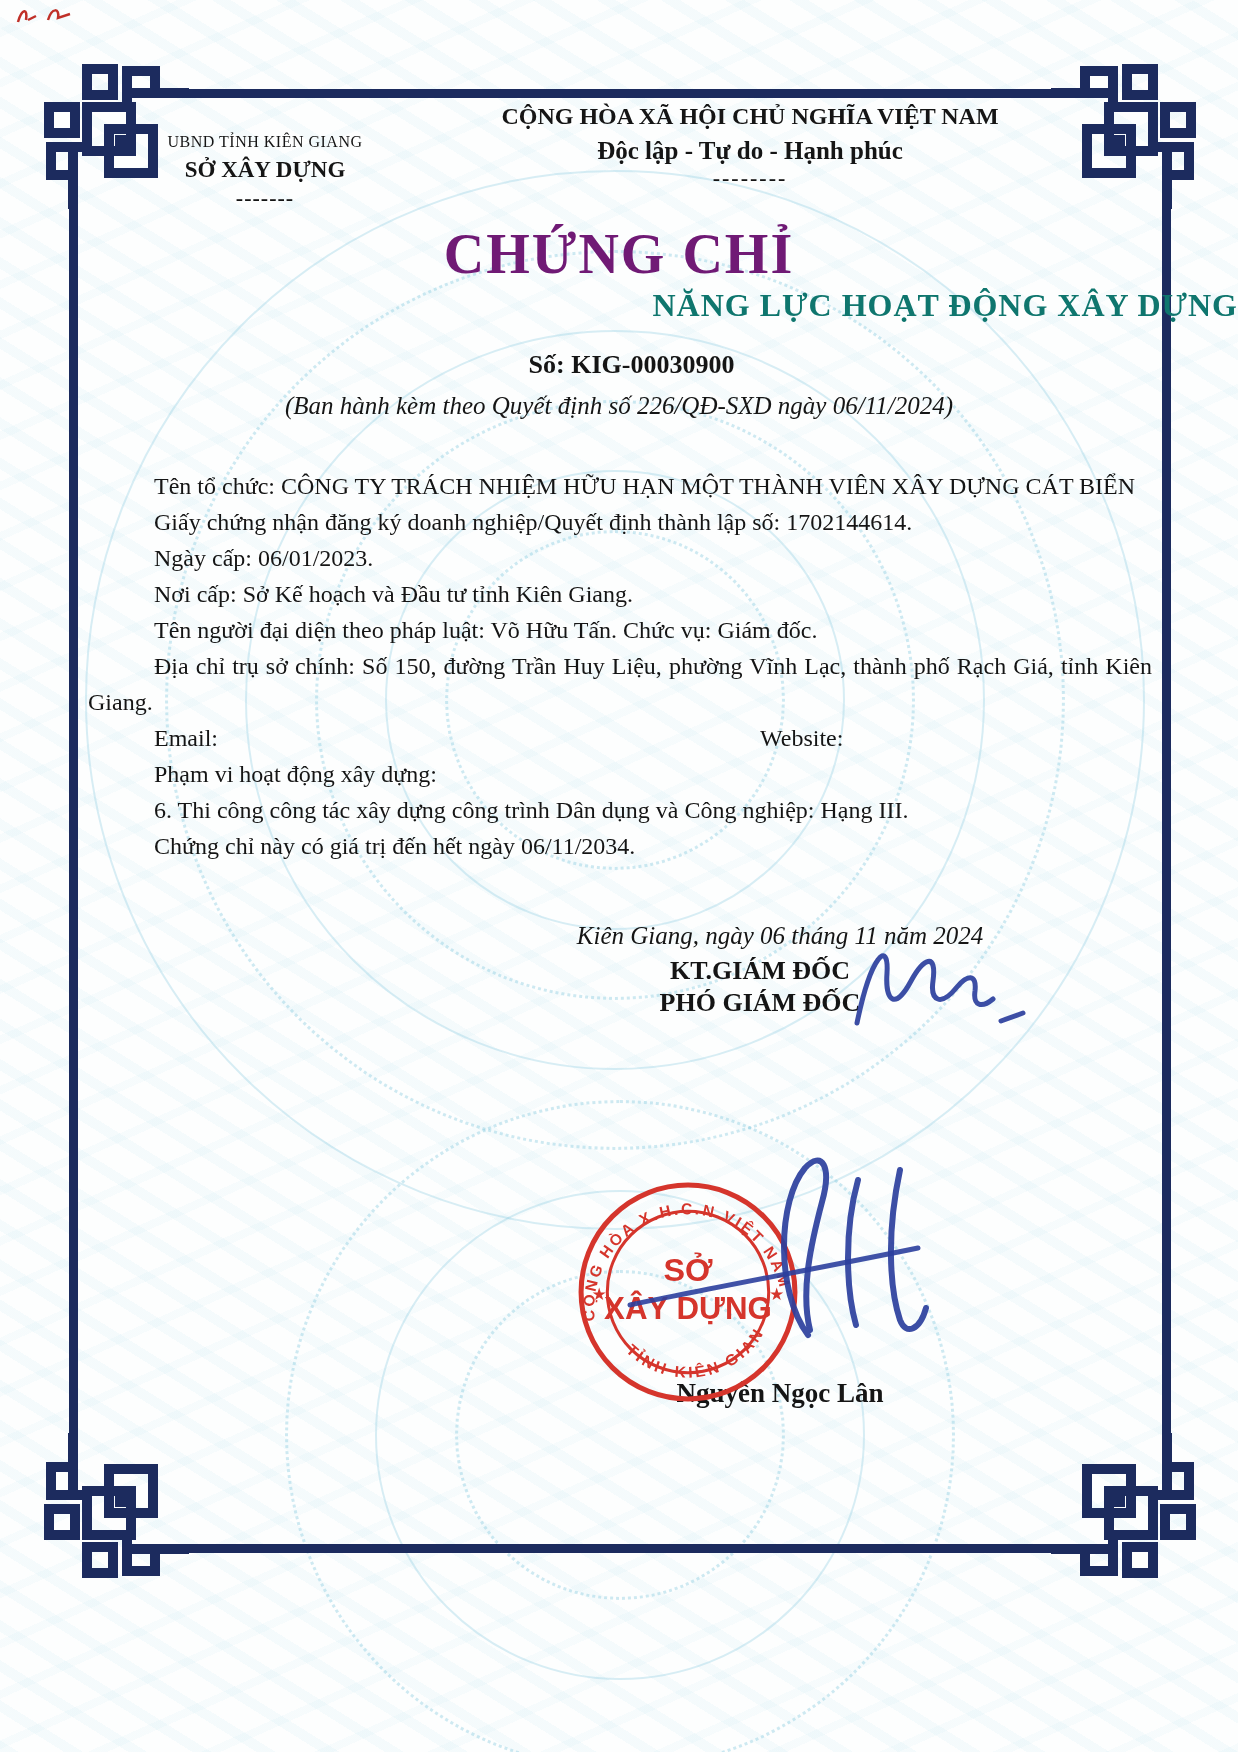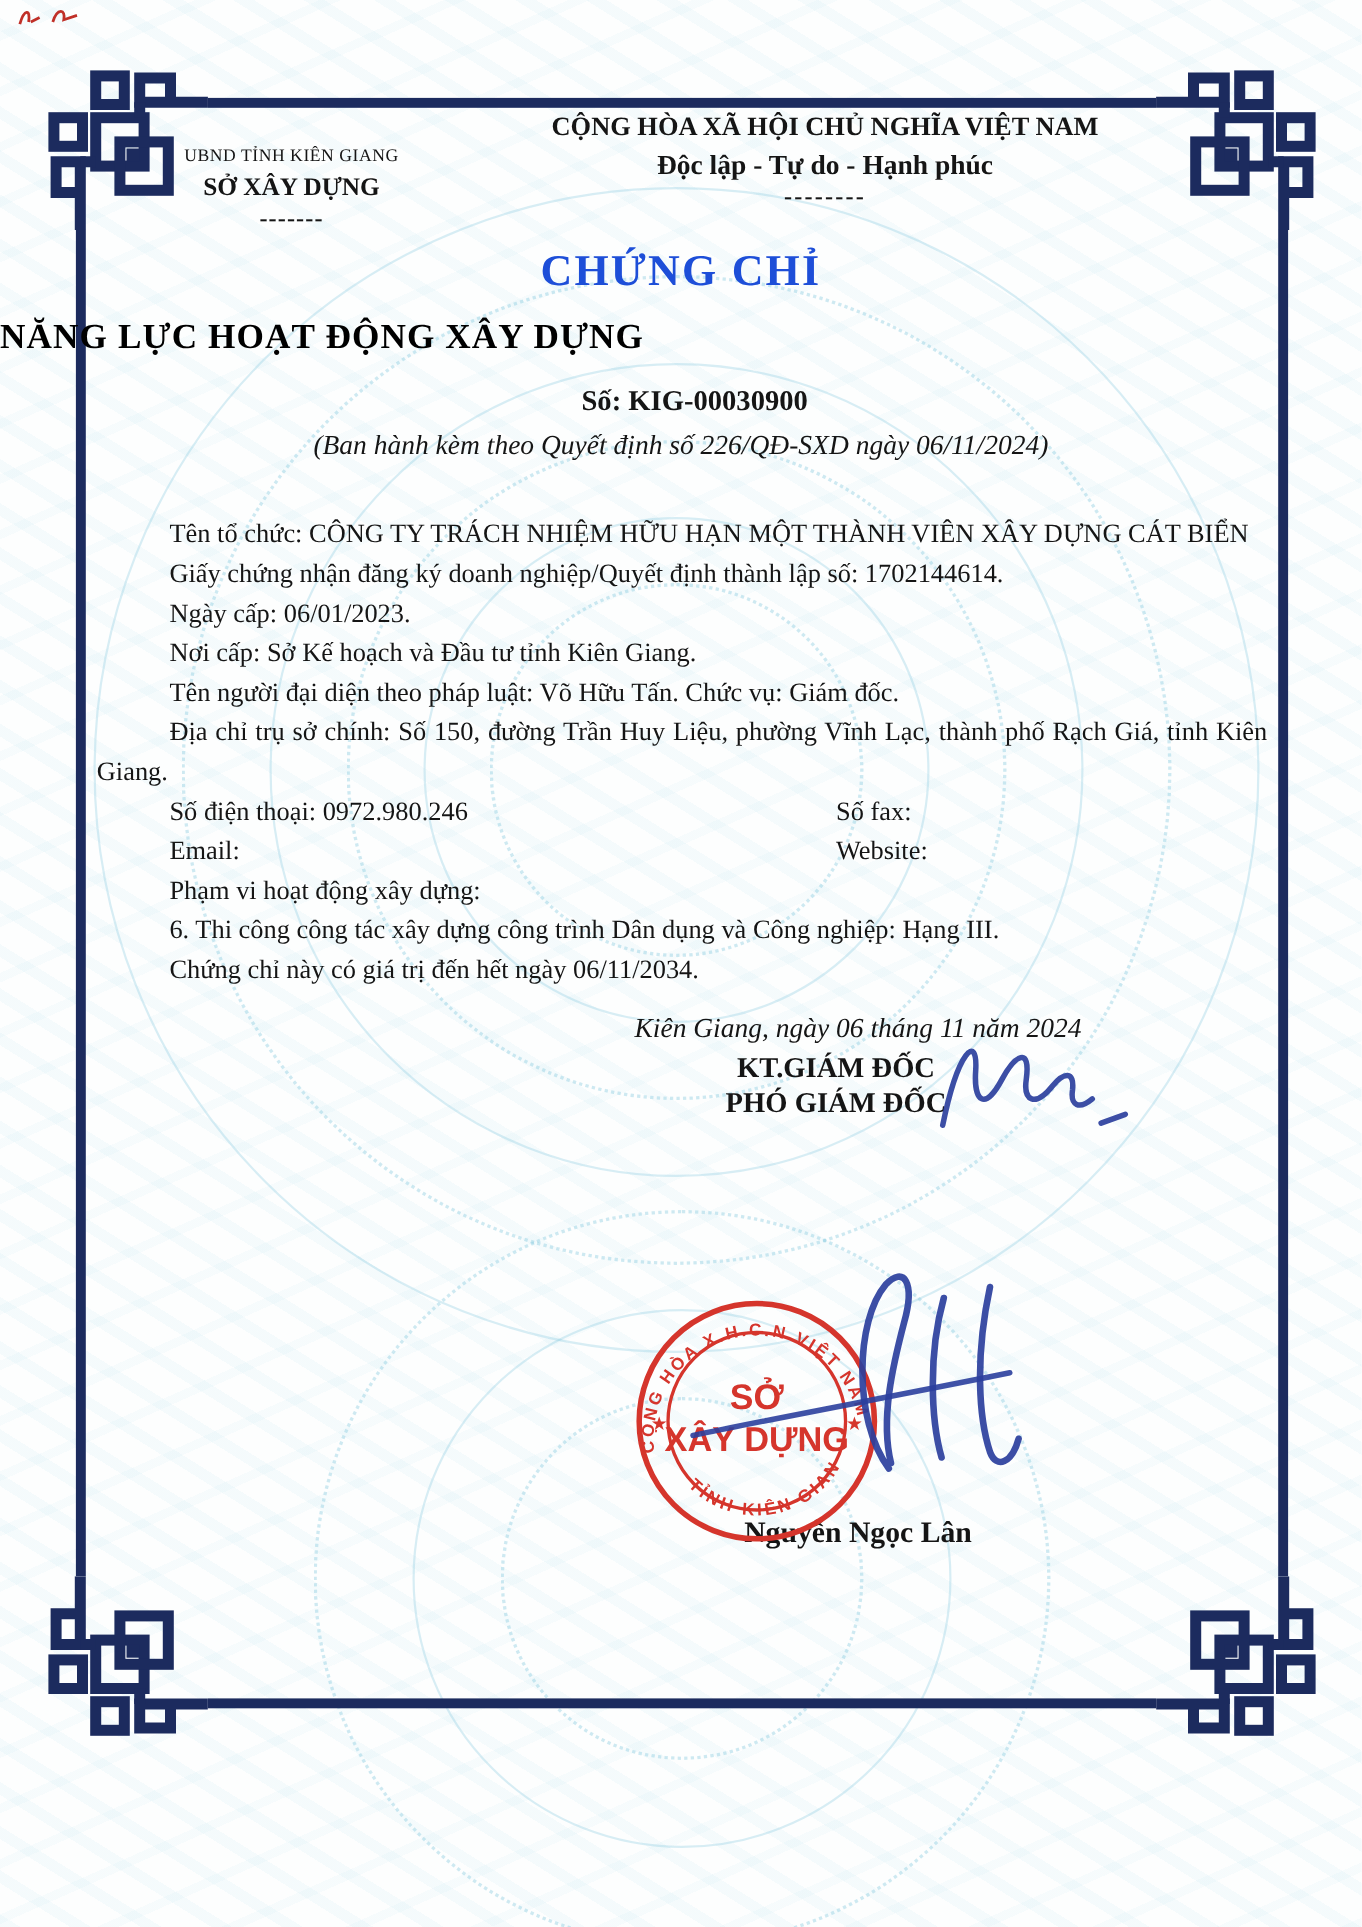--- a/index.html
+++ b/index.html
@@ -30,23 +30,23 @@
   .hdr-left  { position:absolute; left:110px; top:105px; width:310px; text-align:center; }
   .hdr-right { position:absolute; left:470px; top:103px; width:560px; text-align:center; }
   .hdr-left .l1 { font-size:16px; letter-spacing:.5px;margin-top:28px; }
   .hdr-left .l2 { font-size:23px; font-weight:bold; margin-top:6px; }
   .hdr-left .dv { font-size:22px; font-weight:bold; letter-spacing:1px; margin-top:2px; }
   .hdr-right .l1 { font-size:24px; font-weight:bold; }
   .hdr-right .l2 { font-size:25px; font-weight:bold; margin-top:7px; }
   .hdr-right .dv { font-size:22px; font-weight:bold; letter-spacing:2px; margin-top:0px; }
   
   .title-main { position:absolute; left:0; top:222px; width:100%; text-align:center;
-    color:#1d4ed8; font-size:40px; font-weight:bold; letter-spacing:2px; }
-  .title-sub  { position:absolute; left:0; top:287px; width:100%; text-align:left;
-    color:#000000; font-size:32px; font-weight:bold; letter-spacing:1px; }
+    color:#701a75; font-size:56px; font-weight:bold; letter-spacing:2px; }
+  .title-sub  { position:absolute; left:0; top:287px; width:100%; text-align:right;
+    color:#0f766e; font-size:32px; font-weight:bold; letter-spacing:1px; }
   .title-no   { position:absolute; left:0; top:350px; width:100%; text-align:center;
     font-size:26px; font-weight:bold;padding-left:25px; }
   .title-decree { position:absolute; left:0; top:392px; width:100%; text-align:center;
     font-size:25px; font-style:italic; }
   
   .body-text { position:absolute; left:88px; top:468px; width:1064px;
     font-size:24px; line-height:36px; }
   .body-text p { text-indent:66px; text-align:justify; margin:0; }
   .body-text p.nj { text-align:left; }
   .row2 { position:relative; }
@@ -164,24 +164,20 @@
 <div class="title-no">Số: KIG-00030900</div>
 <div class="title-decree">(Ban hành kèm theo Quyết định số 226/QĐ-SXD ngày 06/11/2024)</div>
 
 <div class="body-text">
   <p>Tên tổ chức: CÔNG TY TRÁCH NHIỆM HỮU HẠN MỘT THÀNH VIÊN XÂY DỰNG CÁT BIỂN</p>
   <p class="nj">Giấy chứng nhận đăng ký doanh nghiệp/Quyết định thành lập số: 1702144614.</p>
   <p class="nj">Ngày cấp: 06/01/2023.</p>
   <p class="nj">Nơi cấp: Sở Kế hoạch và Đầu tư tỉnh Kiên Giang.</p>
   <p class="nj">Tên người đại diện theo pháp luật: Võ Hữu Tấn. Chức vụ: Giám đốc.</p>
   <p>Địa chỉ trụ sở chính: Số 150, đường Trần Huy Liệu, phường Vĩnh Lạc, thành phố Rạch Giá, tỉnh Kiên Giang.</p>
-  <p class="nj row2">
-    <span>Số điện thoại: 0972.980.246</span>
-    <span class="right">Số fax:</span>
-  </p>
   <p class="nj row2">
     <span>Email:</span>
     <span class="right">Website:</span>
   </p>
   <p class="nj">Phạm vi hoạt động xây dựng:</p>
   <p class="nj">6. Thi công công tác xây dựng công trình Dân dụng và Công nghiệp: Hạng III.</p>
   <p class="nj">Chứng chỉ này có giá trị đến hết ngày 06/11/2034.</p>
 </div>
 
 <div class="sig-date">Kiên Giang, ngày 06 tháng 11 năm 2024</div>

